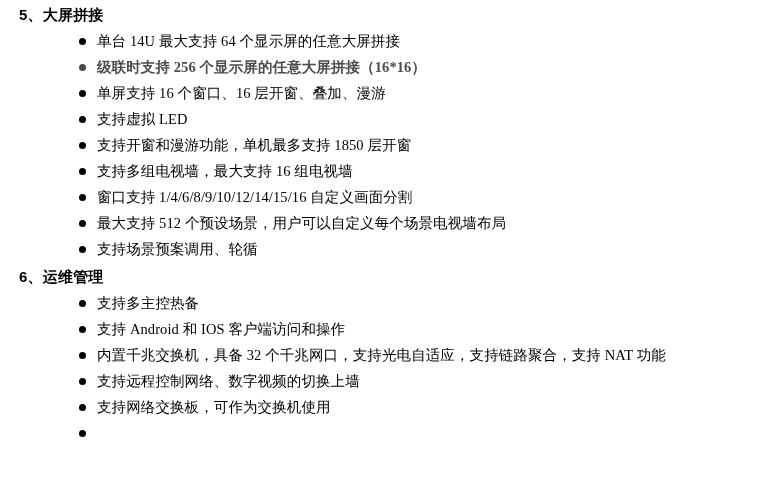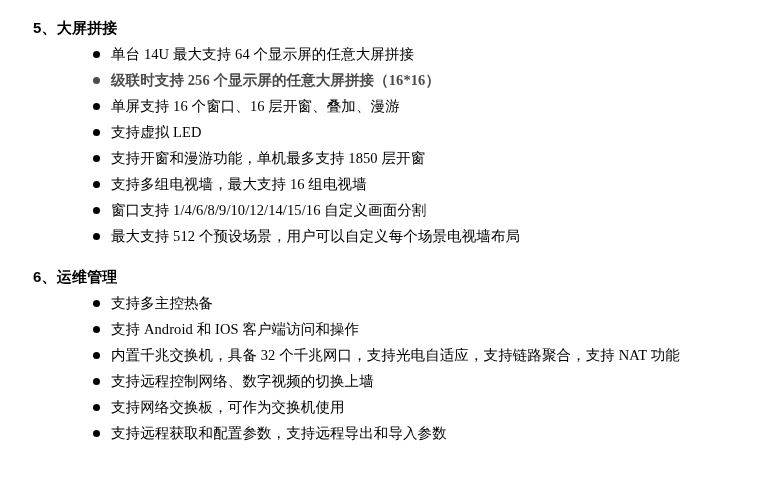--- a/index.html
+++ b/index.html
@@ -15,21 +15,21 @@
     overflow: hidden;
   }
   .page {
     position: relative;
     width: 778px;
     height: 483px;
     padding: 0;
     box-sizing: border-box;
   }
   .section {
-    margin: 17px;
+    margin: 3px;
     padding-left: 8px;
   }
   .section-heading {
     font-family: "Liberation Sans", "DejaVu Sans", sans-serif;
     font-weight: bold;
     font-size: 15px;
     line-height: 22px;
     padding-left: 8px;
     margin-top: 4px;
     margin-bottom: 2px;
@@ -90,30 +90,31 @@
     </div>
     <ul class="bullets">
       <li class="solid"><span class="marker"></span><span class="txt">单台 14U 最大支持 64 个显示屏的任意大屏拼接</span></li>
       <li class="solid faded"><span class="marker"></span><span class="txt">级联时支持 256 个显示屏的任意大屏拼接（16*16）</span></li>
       <li class="solid"><span class="marker"></span><span class="txt">单屏支持 16 个窗口、16 层开窗、叠加、漫游</span></li>
       <li class="solid"><span class="marker"></span><span class="txt">支持虚拟 LED</span></li>
       <li class="solid"><span class="marker"></span><span class="txt">支持开窗和漫游功能，单机最多支持 1850 层开窗</span></li>
       <li class="solid"><span class="marker"></span><span class="txt">支持多组电视墙，最大支持 16 组电视墙</span></li>
       <li class="solid"><span class="marker"></span><span class="txt">窗口支持 1/4/6/8/9/10/12/14/15/16 自定义画面分割</span></li>
       <li class="solid"><span class="marker"></span><span class="txt">最大支持 512 个预设场景，用户可以自定义每个场景电视墙布局</span></li>
+      <li class="solid"><span class="marker"></span><span class="txt">支持场景预案调用、轮循</span></li>
     </ul>
   </div>
 
   <div class="section">
     <div class="section-heading">
       <span>6、</span><span>运维管理</span>
     </div>
     <ul class="bullets">
       <li class="solid"><span class="marker"></span><span class="txt">支持多主控热备</span></li>
       <li class="solid"><span class="marker"></span><span class="txt">支持 Android 和 IOS 客户端访问和操作</span></li>
       <li class="solid"><span class="marker"></span><span class="txt">内置千兆交换机，具备 32 个千兆网口，支持光电自适应，支持链路聚合，支持 NAT 功能</span></li>
       <li class="solid"><span class="marker"></span><span class="txt">支持远程控制网络、数字视频的切换上墙</span></li>
       <li class="solid"><span class="marker"></span><span class="txt">支持网络交换板，可作为交换机使用</span></li>
-      <li class="solid"><span class="marker"></span><span class="txt">支持远程获取和配置参数，支持远程导出和导入参数</span></li>
+      <li class="solid"><span class="marker"></span></li>
     </ul>
   </div>
 
 </div>
 
 </body></html>

